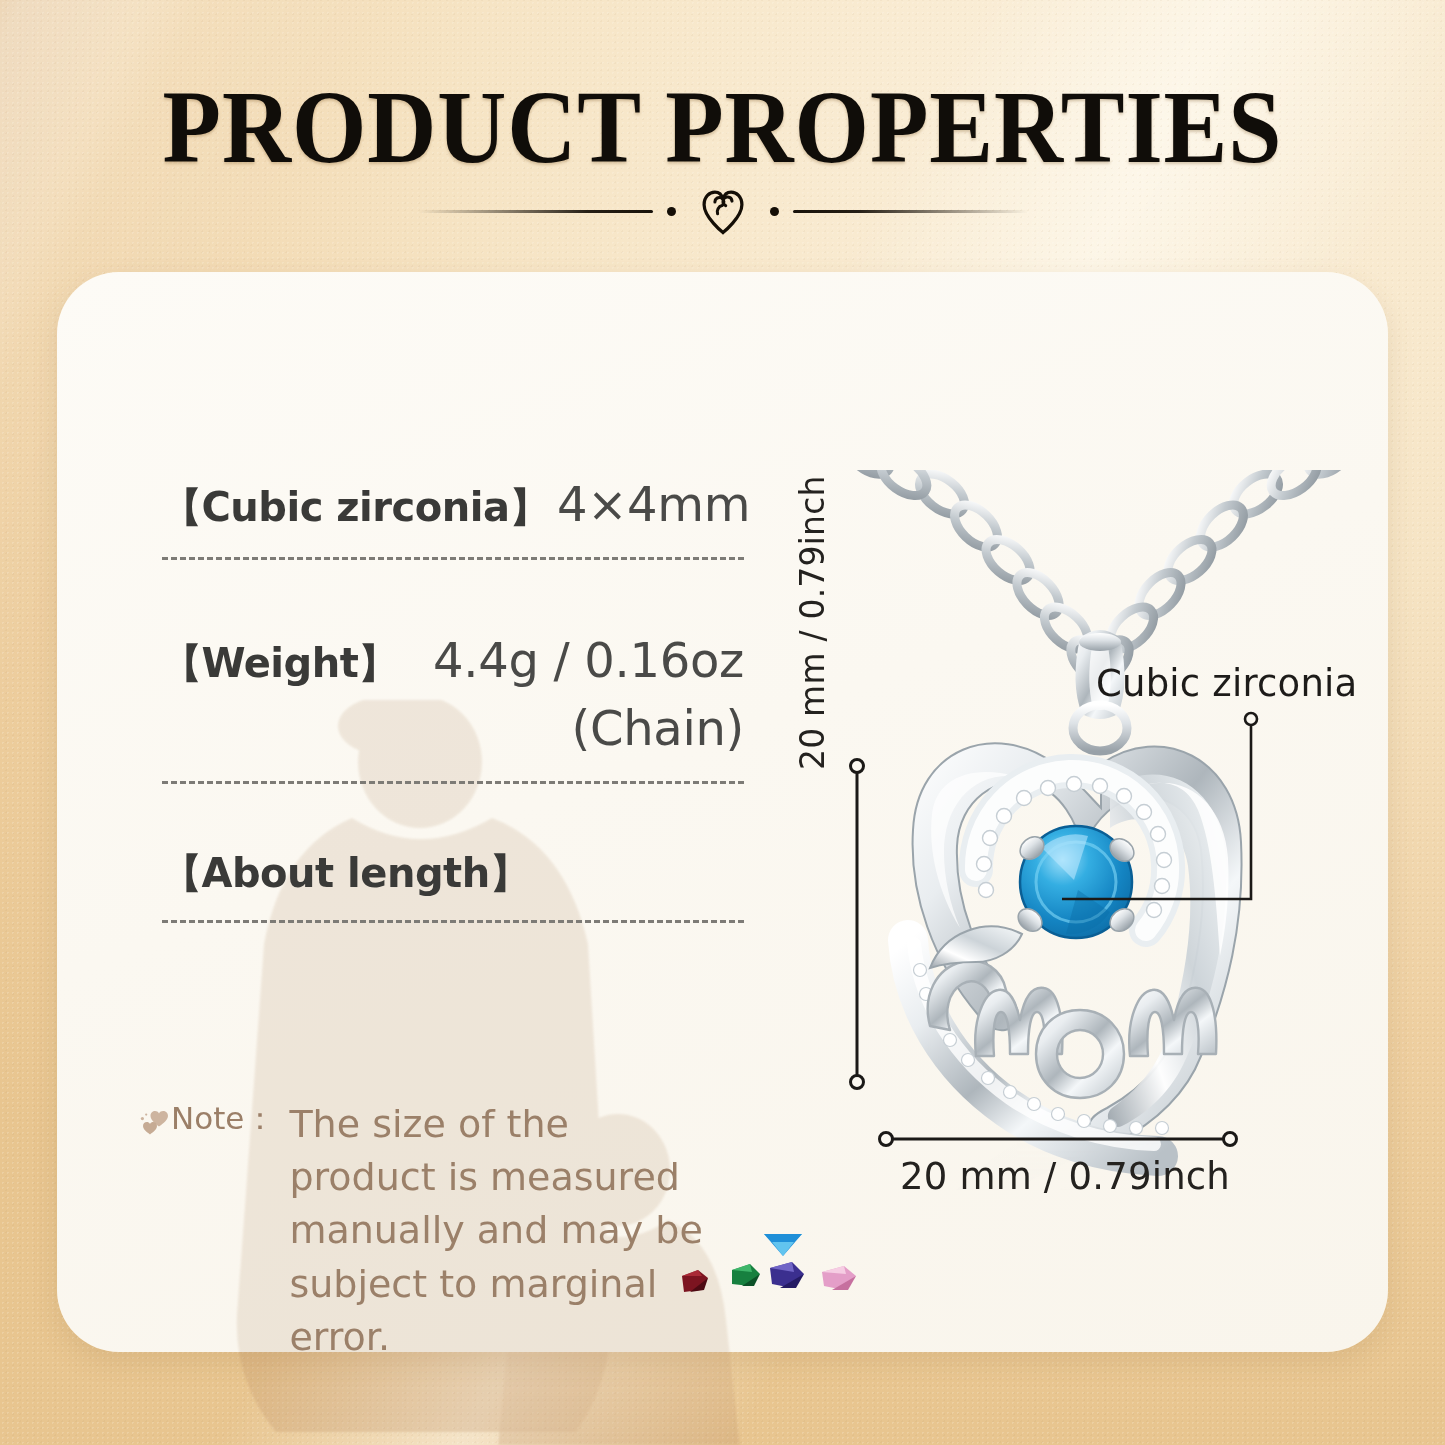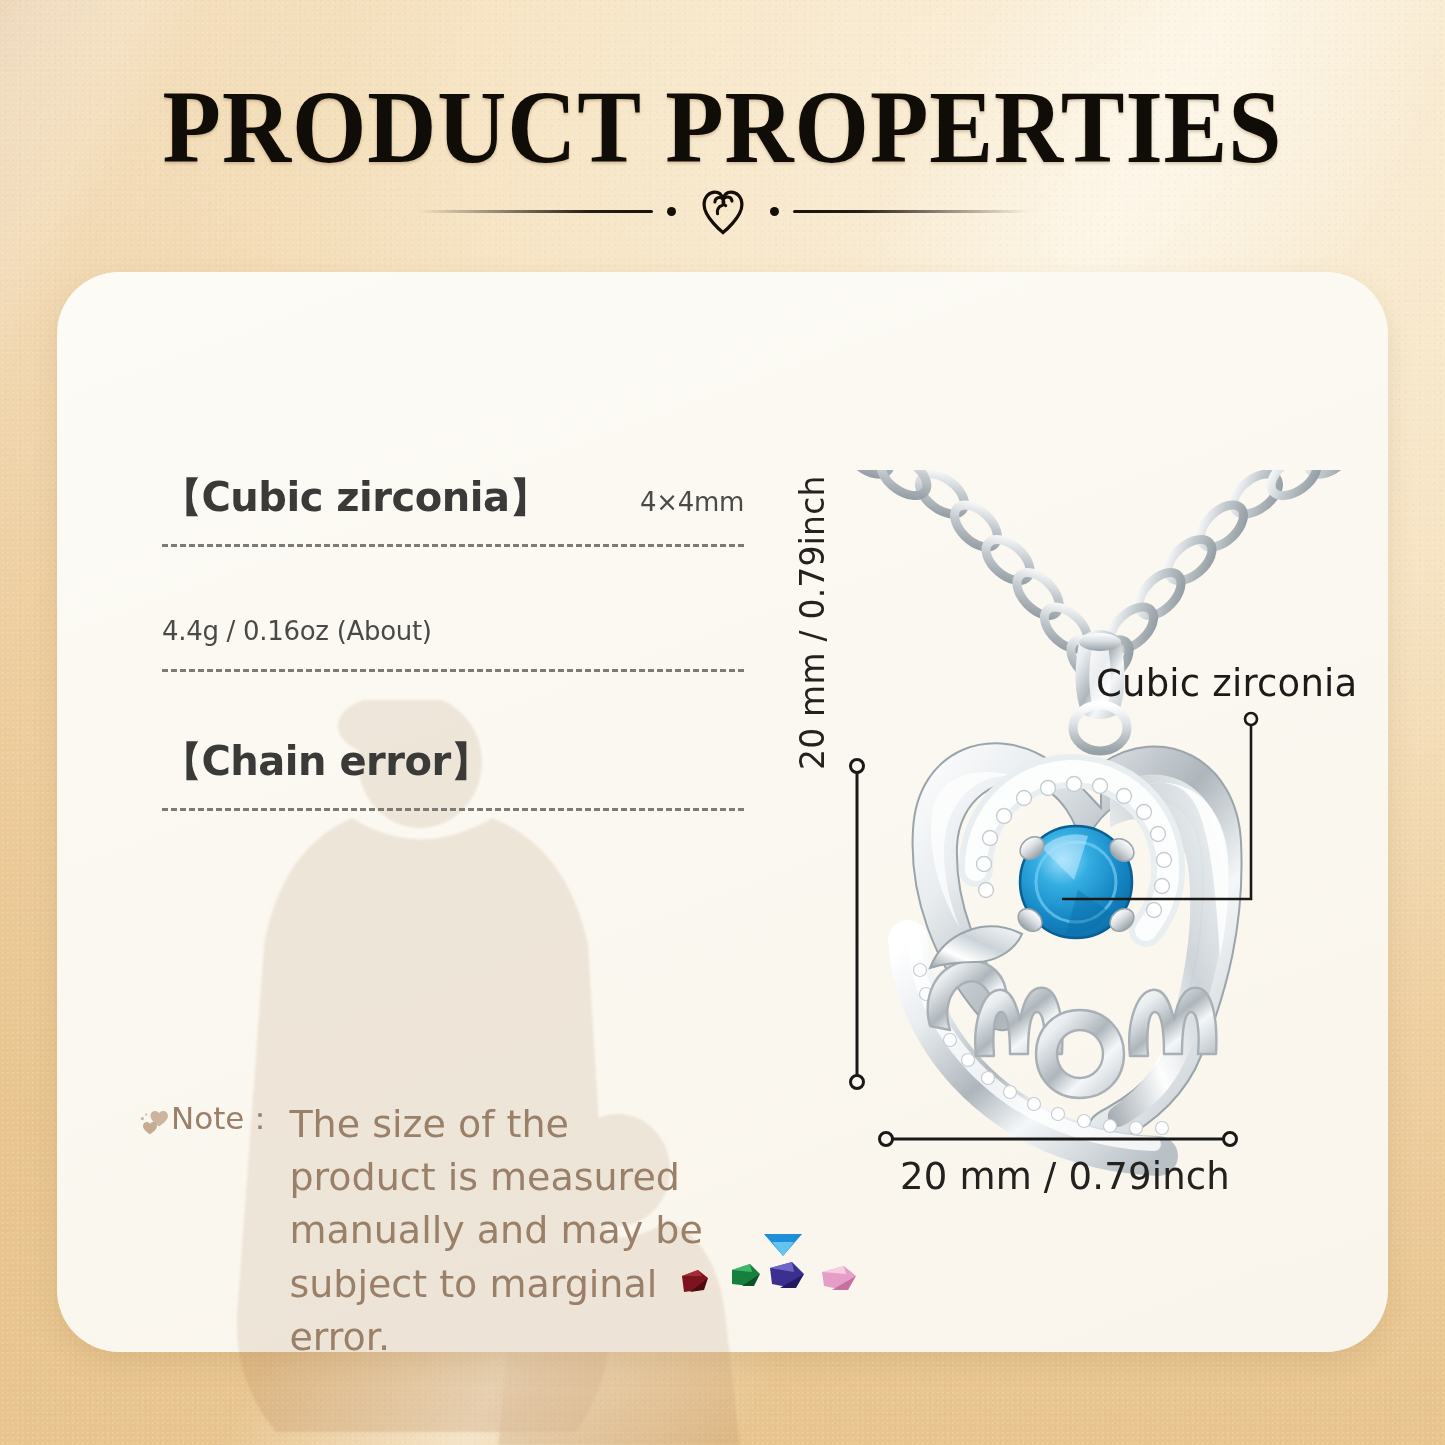--- a/index.html
+++ b/index.html
@@ -135,21 +135,21 @@
     gap: 8px;
   }
   .spec-label {
     font-size: 40px;
     color: #3a3a38;
     font-weight: 600;
     letter-spacing: -0.5px;
     white-space: nowrap;
   }
   .spec-value {
-    font-size: 26px;
+    font-size: 48px;
     color: #4a4a48;
     font-weight: 400;
     text-align: right;
     letter-spacing: -0.3px;
     white-space: pre-line;
     line-height: 1.42;
   }
   .spec-sep {
     margin-top: 19px;
     height: 0;
@@ -283,29 +283,30 @@
       <div class="spec-line">
         <span class="spec-label">【Cubic zirconia】</span>
         <span class="spec-value">4×4mm</span>
       </div>
       <div class="spec-sep"></div>
     </div>
     <div class="spec-gap-1"></div>
 
     <div class="spec-row">
       <div class="spec-line">
-        <span class="spec-value">4.4g / 0.16oz (About)</span>
+        <span class="spec-label">【Weight】</span>
+        <span class="spec-value">4.4g / 0.16oz (Chain)</span>
       </div>
       <div class="spec-sep"></div>
     </div>
     <div class="spec-gap-2"></div>
 
     <div class="spec-row">
       <div class="spec-line">
-        <span class="spec-label">【Chain error】</span>
+        <span class="spec-label">【About length】</span>
       </div>
       <div class="spec-sep"></div>
     </div>
     <div class="spec-gap-3"></div>
 
   </div>
 
   <div class="note">
     <svg class="note-hearts" viewBox="0 0 34 34">
       <path d="M20 5.5 C22 1.5 29 2.5 29 8 C29 13 21 17.5 20 18.5 C19 17.5 11.5 13 11.5 8 C11.5 2.5 18 1.5 20 5.5 Z" fill="#cdb49f"></path>

